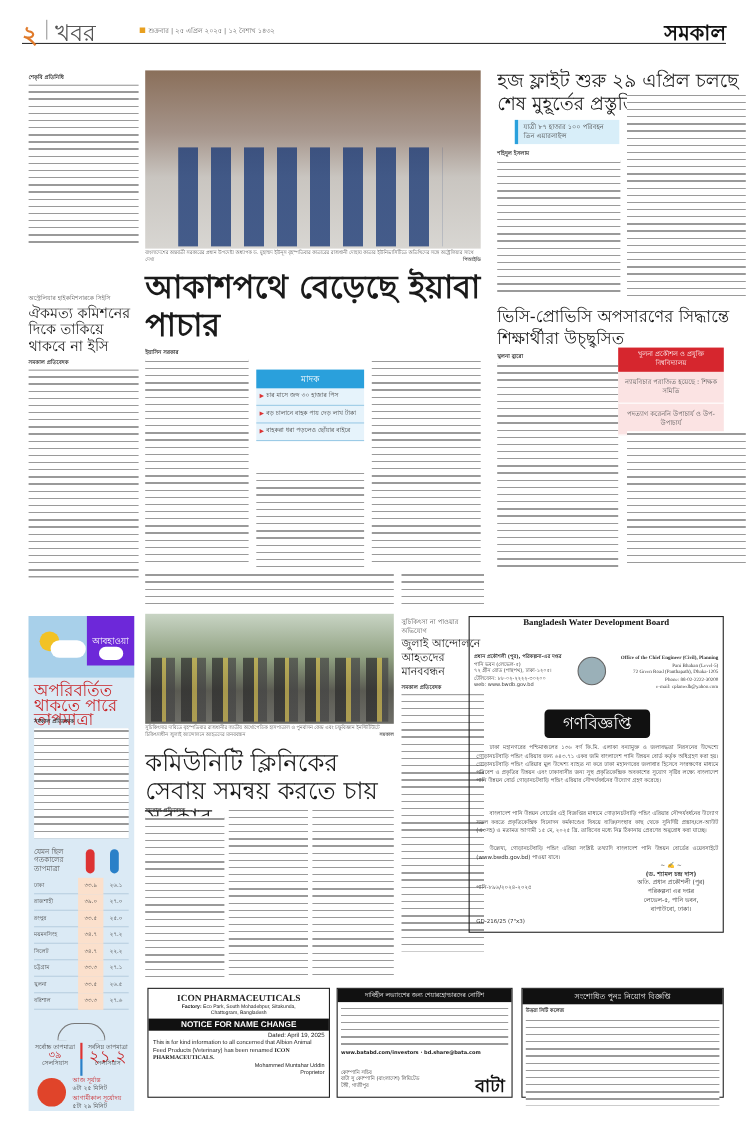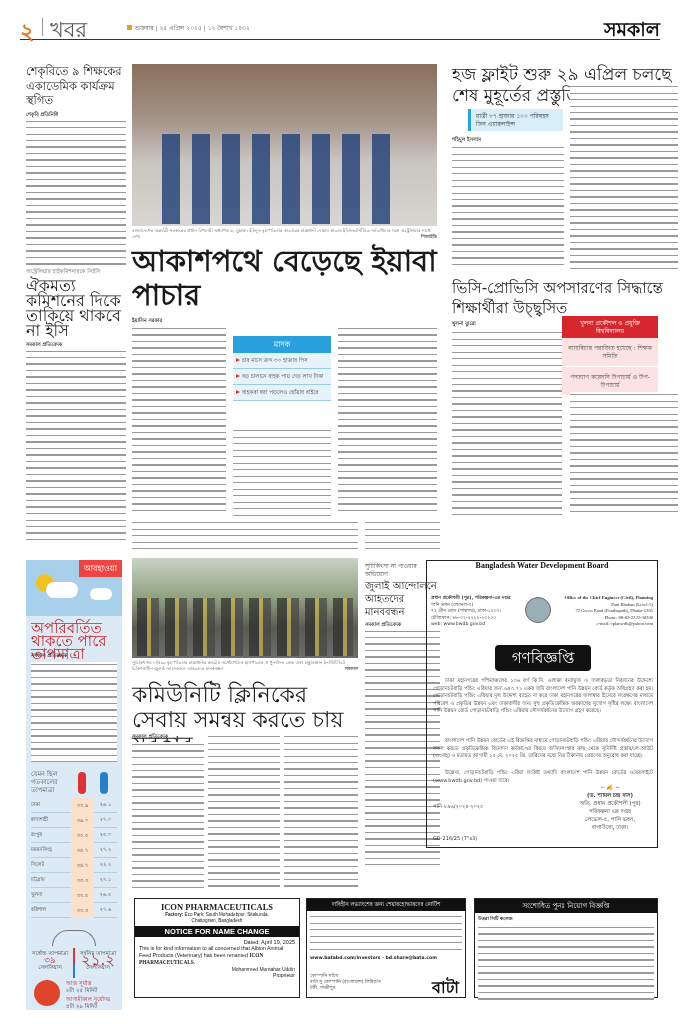--- a/index.html
+++ b/index.html
@@ -25,35 +25,34 @@
 
 <div class="abs masthead">
   <span class="abs pg-num">২</span>
   <span class="abs pg-sep"></span>
   <span class="abs pg-sec">খবর</span>
   <span class="abs pg-date"><span class="sq"></span><span>শুক্রবার | ২৫ এপ্রিল ২০২৫ | ১২ বৈশাখ ১৪৩২</span></span>
   <span class="abs logo">সমকাল</span>
 </div>
 
 <div class="abs" style="left:26px;top:64px;width:100px">
-  <div class="hl" style="font-size:11.5px;line-height:14.5px">শেকৃবিতে ৯ শিক্ষকের একাডেমিক কার্যক্রম স্থগিত</div>
   <div class="byline" style="margin-top:3px">শেকৃবি প্রতিনিধি</div>
   <div class="txt lines" style="height:140px;margin-top:3px"></div>
 </div>
 
 <div class="abs" style="left:26px;top:268px;width:100px">
   <div style="font-size:5.5px;color:#666;margin-bottom:2px">অস্ট্রেলিয়ার হাইকমিশনারকে সিইসি</div>
-  <div class="hl" style="font-size:16px;line-height:15px">ঐকমত্য কমিশনের দিকে তাকিয়ে থাকবে না ইসি</div>
+  <div class="hl" style="font-size:13px;line-height:15px">ঐকমত্য কমিশনের দিকে তাকিয়ে থাকবে না ইসি</div>
   <div class="byline" style="margin-top:3px">সমকাল প্রতিবেদক</div>
   <div class="txt lines" style="height:185px;margin-top:3px"></div>
 </div>
 
 <div class="abs" style="left:26px;top:560px;width:96px;height:450px;background:#dbeaf5">
   <div class="abs" style="left:0;top:0;width:96px;height:56px;background:#a8d0ea">
-    <div class="abs" style="right:0;top:0;background:#ef4444;color:#fff;font-size:8px;padding:2px 5px">আবহাওয়া</div>
+    <div class="abs" style="right:0;top:0;background:#6d28d9;color:#fff;font-size:8px;padding:16px 5px">আবহাওয়া</div>
     <div class="abs" style="left:10px;top:14px;width:18px;height:18px;border-radius:50%;background:#f2c224"></div>
     <div class="abs" style="left:20px;top:22px;width:32px;height:16px;border-radius:10px;background:#fff"></div>
     <div class="abs" style="left:64px;top:28px;width:22px;height:12px;border-radius:8px;background:#fff"></div>
   </div>
   <div class="abs" style="left:5px;top:62px;width:86px;font-size:15px;line-height:13px;color:#c8262a">অপরিবর্তিত থাকতে পারে তাপমাত্রা</div>
   <div class="abs byline" style="left:5px;top:92px;width:86px">সমকাল প্রতিবেদক</div>
   <div class="abs txt lines" style="left:5px;top:102px;width:86px;height:100px;background-color:#dbeaf5"></div>
   <div class="abs" style="left:5px;top:210px;width:44px;font-size:6.5px;line-height:8px;color:#555">যেমন ছিল গতকালের তাপমাত্রা</div>
   <div class="abs" style="left:52px;top:212px;width:8px;height:22px;background:#d33;border-radius:4px"></div>
   <div class="abs" style="left:74px;top:212px;width:8px;height:22px;background:#2a80c8;border-radius:4px"></div>

